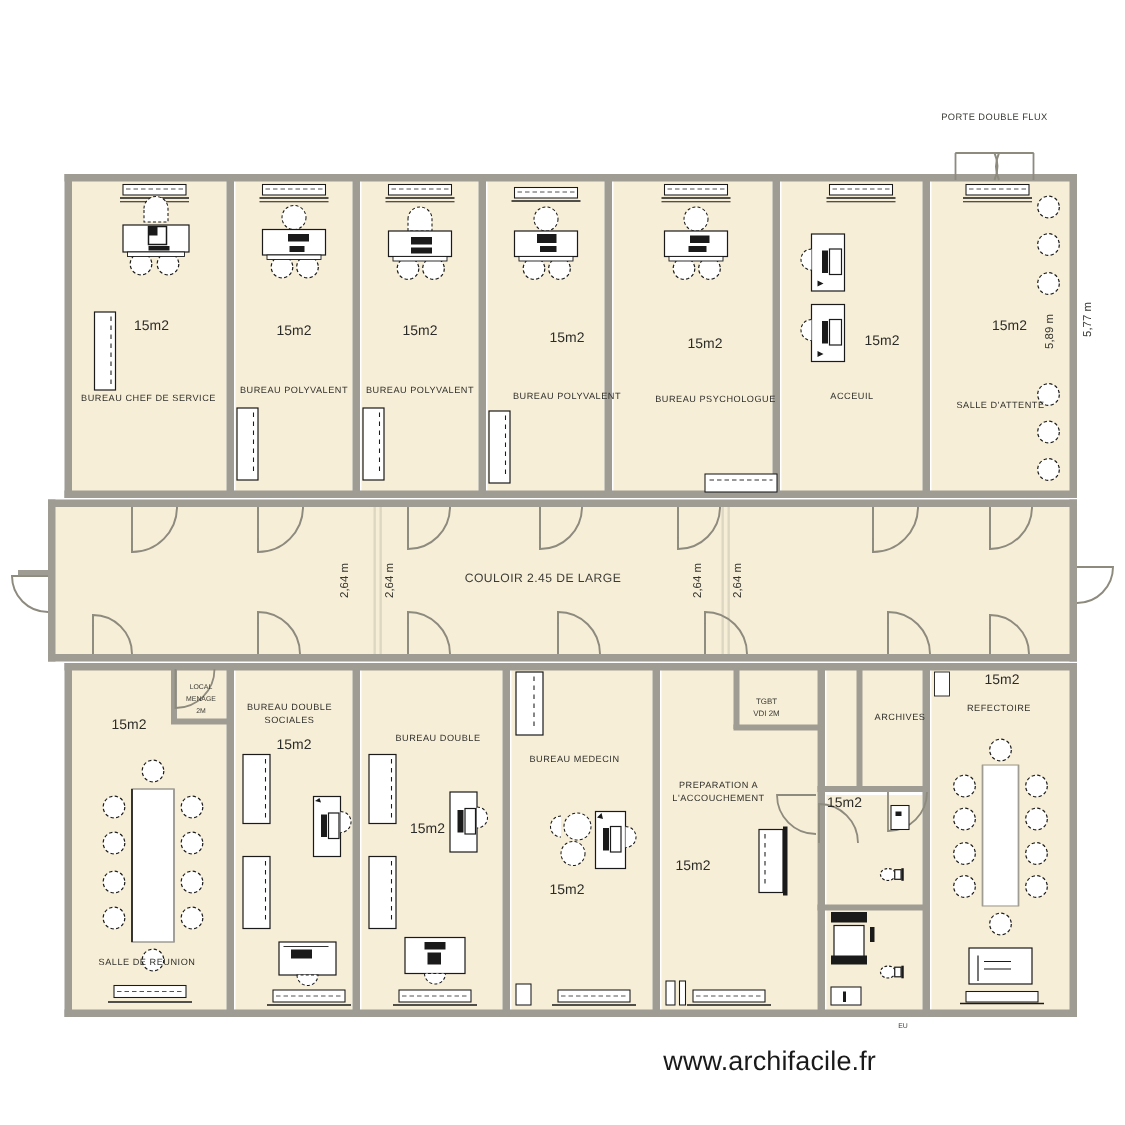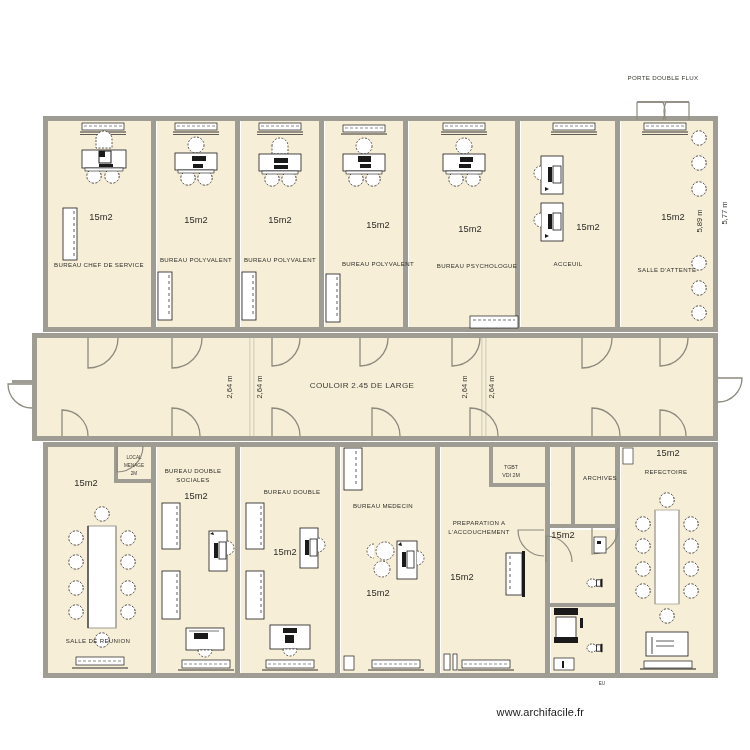--- a/index.html
+++ b/index.html
@@ -24,21 +24,21 @@
     position: absolute;
     left: 0; top: 0;
     width: 750px;
     height: 750px;
     display: block;
   }
   .footer-url {
     position: absolute;
     right: 14px;
     bottom: 38px;
-    font-size: 11px;
+    font-size: 18px;
     color: #1a1a1a;
     font-family: "Liberation Sans", sans-serif;
     letter-spacing: 0.1px;
   }
   text {
     font-family: "Liberation Sans", sans-serif;
     fill: #2b2b2b;
   }
   .room-label {
     font-size: 6.1px;

